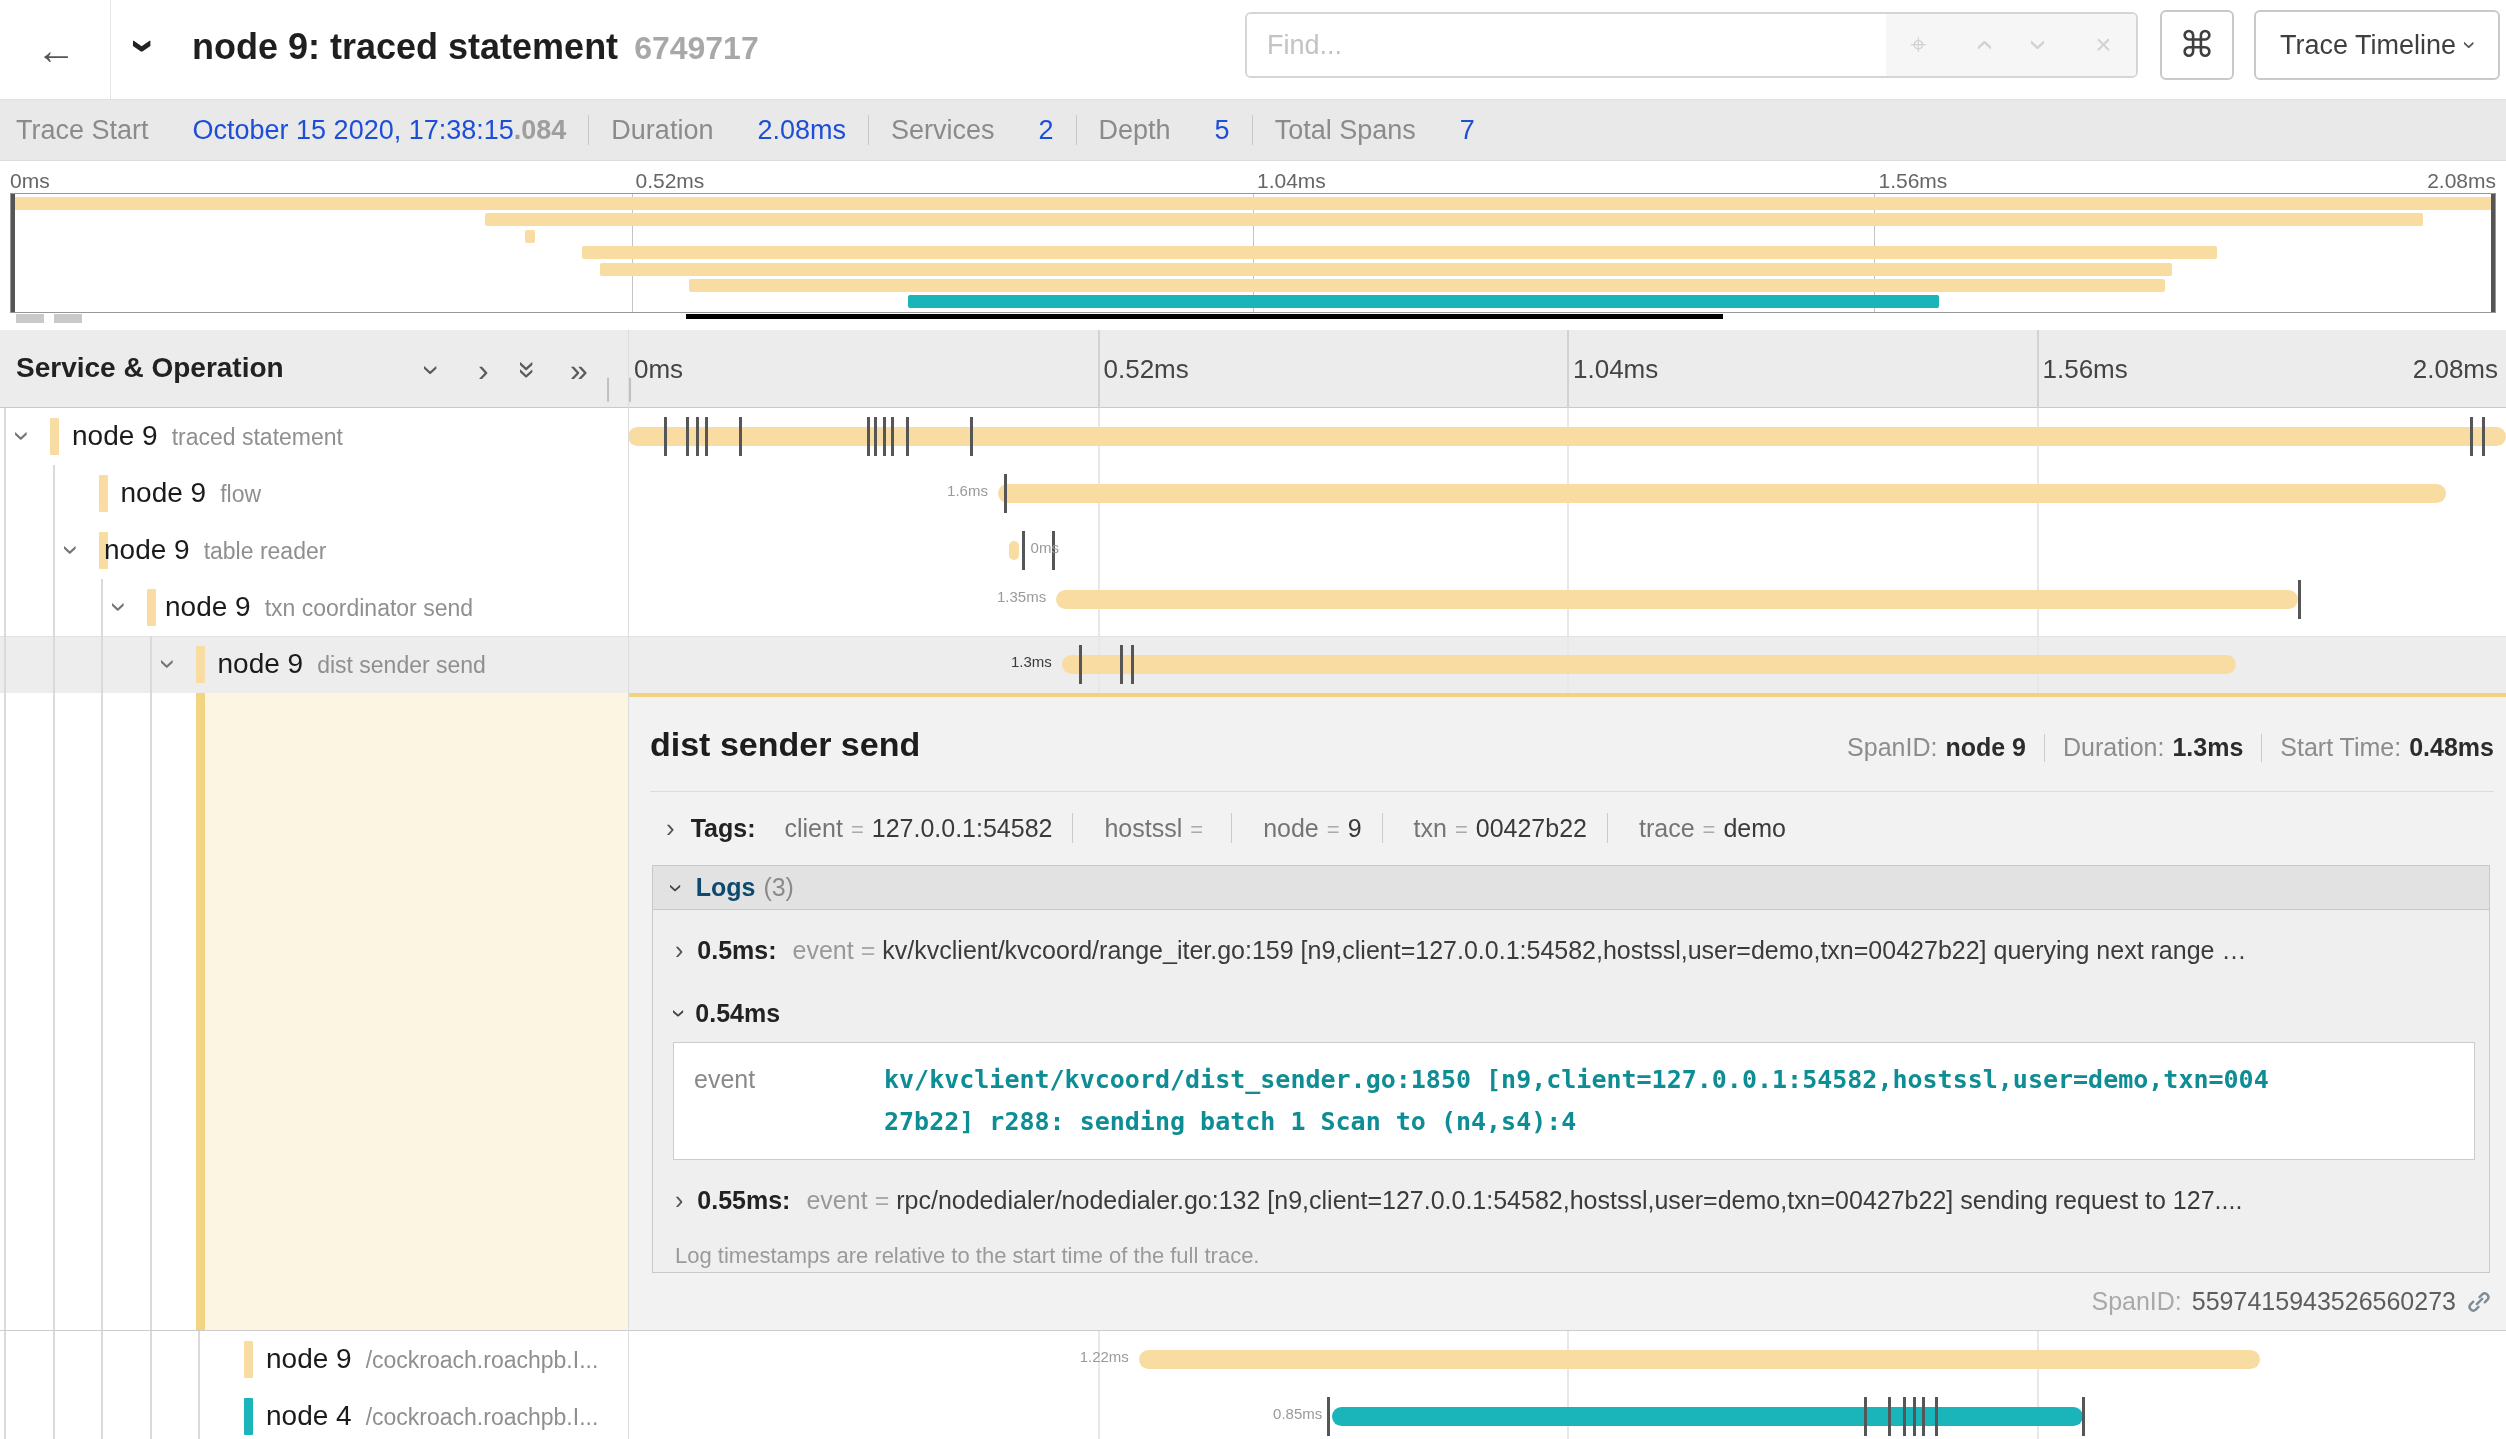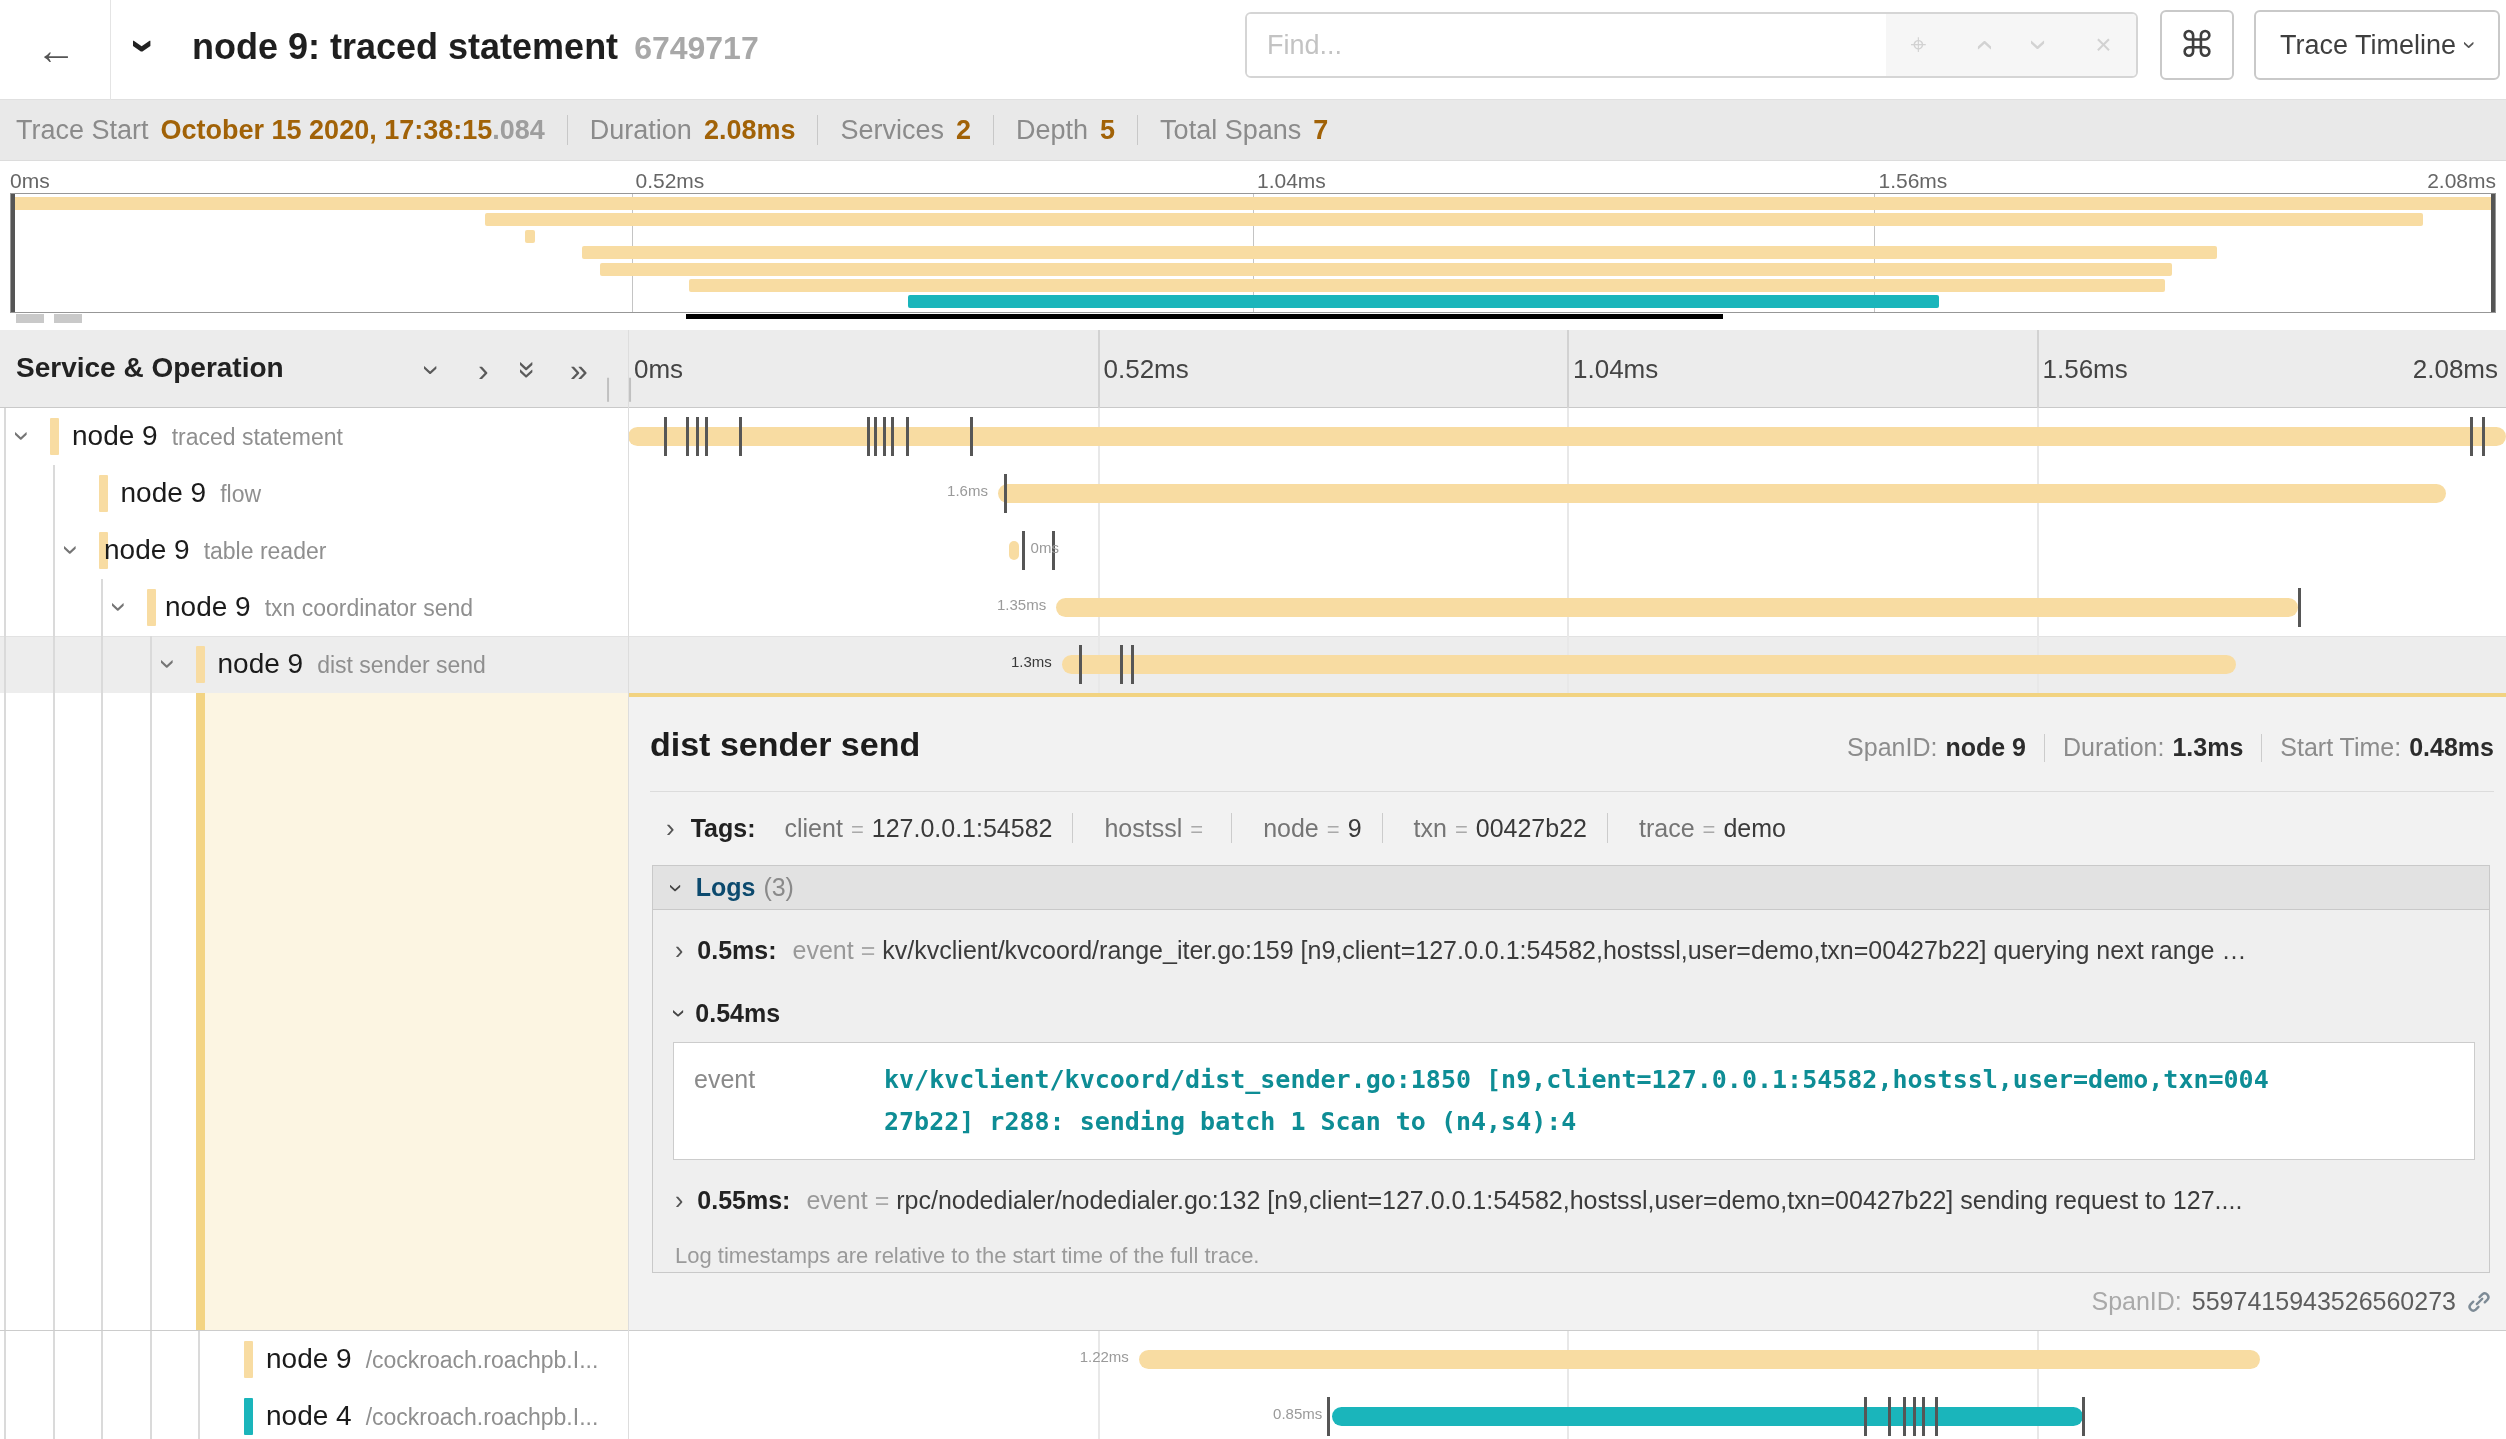--- a/index.html
+++ b/index.html
@@ -26,21 +26,21 @@
   #find-icons { width:250px; background:#f6f6f6; display:flex; align-items:center; justify-content:space-around; color:#d2d2d2; font-size:28px; }
   #find-icons .chev { font-size:34px; }
   .hdr-btn { position:absolute; top:10px; height:70px; border:2px solid #c9c9c9; border-radius:6px; background:#fff; display:flex; align-items:center; justify-content:center; color:#3f3f3f; cursor:pointer; }
   #cmd-btn { left:2160px; width:74px; font-size:36px; }
   #tt-btn { left:2254px; width:246px; font-size:27px; gap:10px; }
   #tt-btn .chev { font-size:24px; color:#555; }
 
   
   #statsbar { position:absolute; left:0; top:100px; width:2506px; height:61px; background:#e9e9e9; border-bottom:1px solid #dcdcdc; display:flex; align-items:center; padding-left:16px; font-size:27px; }
   .stat-label { color:#8b8b8b; margin-right:12px; }
-  .stat-value { color:#a16207; font-weight:700; }
+  .stat-value { color:#1d4ed8; font-weight:400;margin-left:32px; }
   .stat-suffix { color:#9e9e9e; font-weight:700; }
   .stat-sep { width:1px; height:30px; background:#c8c8c8; margin:0 22px; }
 
   
   #minimap-zone { position:absolute; left:0; top:161px; width:2506px; height:169px; background:#fff; }
   .mm-axis-label { position:absolute; top:8px; font-size:21px; color:#666; }
   #mm-box { position:absolute; left:10px; top:32px; width:2486px; height:120px; border:1px solid #979797; background:#fff; }
   .mm-grid { position:absolute; top:0; width:1px; height:100%; background:#c4c4c4; }
   .mm-edge { position:absolute; top:0; width:4px; height:100%; background:#555; }
   .mm-bar { position:absolute; border-radius:2px; }
@@ -258,21 +258,21 @@
           <div class="dur-label" style="left: calc(20.8% + 12px);">0ms</div>
         </div>
         <div class="span-row-left" style="top: 171px;">
           <div class="indent-guide" style="left: 4px;"></div>
           <div class="indent-guide" style="left: 52.5px;"></div>
           <div class="indent-guide" style="left: 101px;"></div>
           <span class="row-chev chev rot90" style="left: 115px;">›</span>
           <div class="svc-bar" style="left: 147px; background: rgb(248, 220, 162);"></div>
           <div class="svc-text" style="left: 165px;"><span class="svc-name">node 9</span><span class="op-name">txn coordinator send</span></div>
         </div>
-        <div class="span-row-right" style="top: 171px;">
+        <div class="span-row-right" style="top: 163px;">
           <div class="t-bar" style="left: 22.8%; width: 66.1%; background: rgb(248, 220, 162);"></div>
           <div class="t-tick" style="left: 88.9%;"></div>
           <div class="dur-label" style="right: calc(77.2% + 10px);">1.35ms</div>
         </div>
         <div class="span-row-left" style="top: 228px;">
           <div class="indent-guide" style="left: 4px;"></div>
           <div class="indent-guide" style="left: 52.5px;"></div>
           <div class="indent-guide" style="left: 101px;"></div>
           <div class="indent-guide" style="left: 149.5px;"></div>
           <span class="row-chev chev rot90" style="left: 163.5px;">›</span>

